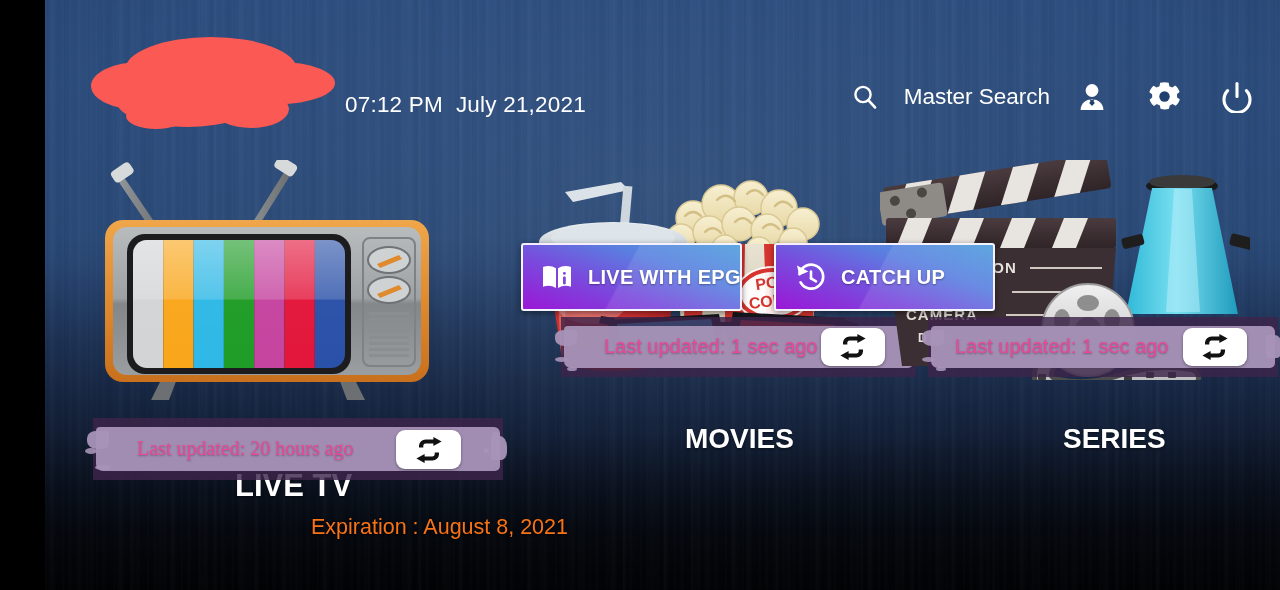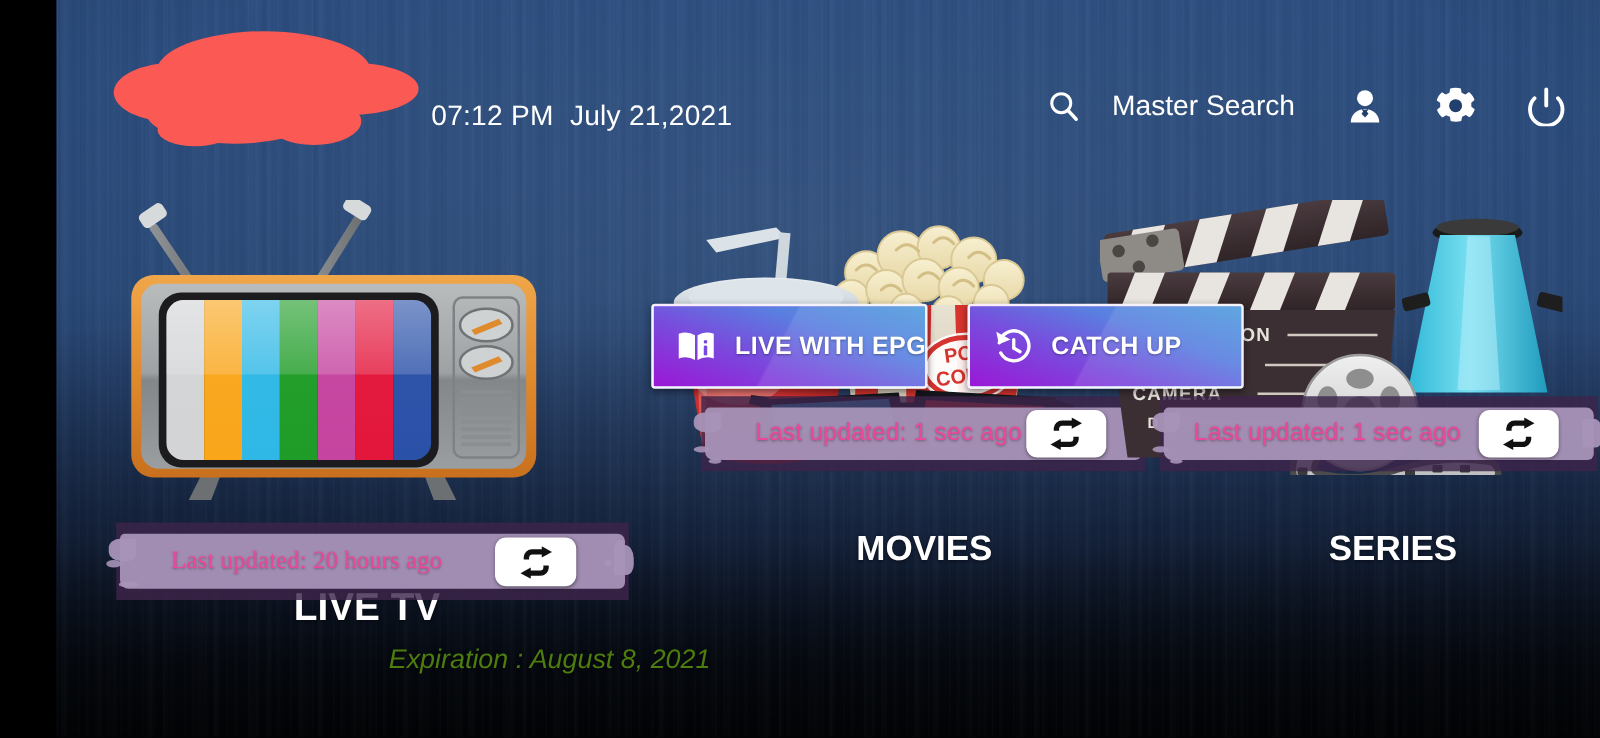--- a/index.html
+++ b/index.html
@@ -61,40 +61,40 @@
       rgba(255,255,255,0.04) 33px,
       rgba(255,255,255,0.00) 41px);
   }
   .bg-vignette {
     position: absolute; left: 45px; top: 0; width: 1235px; height: 590px;
     background: radial-gradient(ellipse 95% 80% at 50% 32%,
       rgba(255,255,255,0.055) 0%, rgba(255,255,255,0.0) 55%, rgba(0,0,0,0.25) 100%);
   }
 
   
-  .header { position: absolute; left: 45px; top: 0; width: 1235px; height: 150px; z-index: 20; }
+  .header { position: absolute; left: 45px; top: 12px; width: 1235px; height: 150px; z-index: 20; }
   .logo-wrap { position: absolute; left: 20px; top: 20px; width: 275px; height: 110px; }
   .logo-text {
     position: absolute; left: 115px; top: 63px;
     color: #fff; font-size: 10px; font-weight: bold; letter-spacing: .5px;
   }
   .logo-redaction {
     position: absolute; left: 18px; top: 4px; width: 252px; height: 94px;
   }
   .datetime {
     position: absolute; left: 300px; top: 80px;
     color: #fff; font-size: 22.5px; letter-spacing: .2px; white-space: nowrap;
   }
   .datetime .time { margin-right: 13px; }
 
   .header-right {
     position: absolute; right: 27px; top: 68px;
     display: flex; align-items: center; gap: 0px;
   }
-  .master-search { display: flex; align-items: center; gap: 25px; margin-right: 40px; }
+  .master-search { display: flex; align-items: center; gap: 25px; margin-right: 26px; }
   .master-search .label { color: #fff; font-size: 22.5px; white-space: nowrap; }
   .hicon { display: flex; align-items: center; justify-content: center; }
   .hicon + .hicon { margin-left: 40px; }
 
   
   .tiles { position: absolute; left: 45px; top: 0; width: 1235px; height: 590px; z-index: 15; }
 
   .tile { position: absolute; }
   .tile-art { position: absolute; left: 0; top: 0; }
   .tile-title {
@@ -148,23 +148,22 @@
   }
   .action-btn .abicon { margin-left: 18px; display: flex; align-items: center; }
   .action-btn .ablabel {
     margin-left: 15px; color: #fff; font-size: 20px; font-weight: bold;
     letter-spacing: .3px; white-space: nowrap;
     text-shadow: 0 1px 2px rgba(0,0,0,0.35);
   }
 
   .expiration {
     position: absolute; left: 311px; top: 515px;
-    color: #4d7c0f; font-size: 21.5px; z-index: 18;
+    color: #f97316; font-size: 21.5px; z-index: 18;
     text-shadow: 0 1px 3px rgba(0,0,0,0.6);
-    font-style: italic;
   }
 </style>
 </head>
 <body>
 
 <div id="screen">
 
   <div class="bg-wall"></div>
   <div class="bg-streaks"></div>
   <div class="bg-streaks2"></div>

